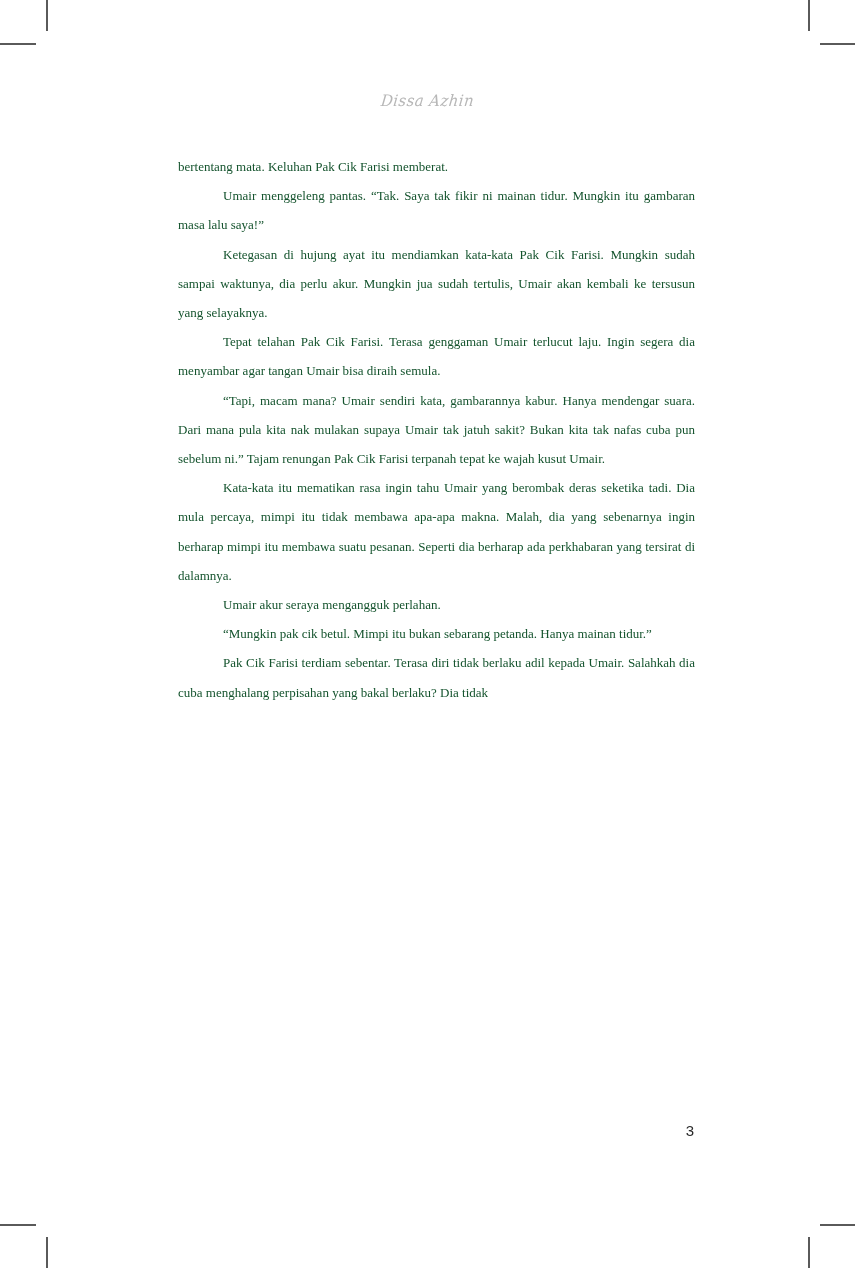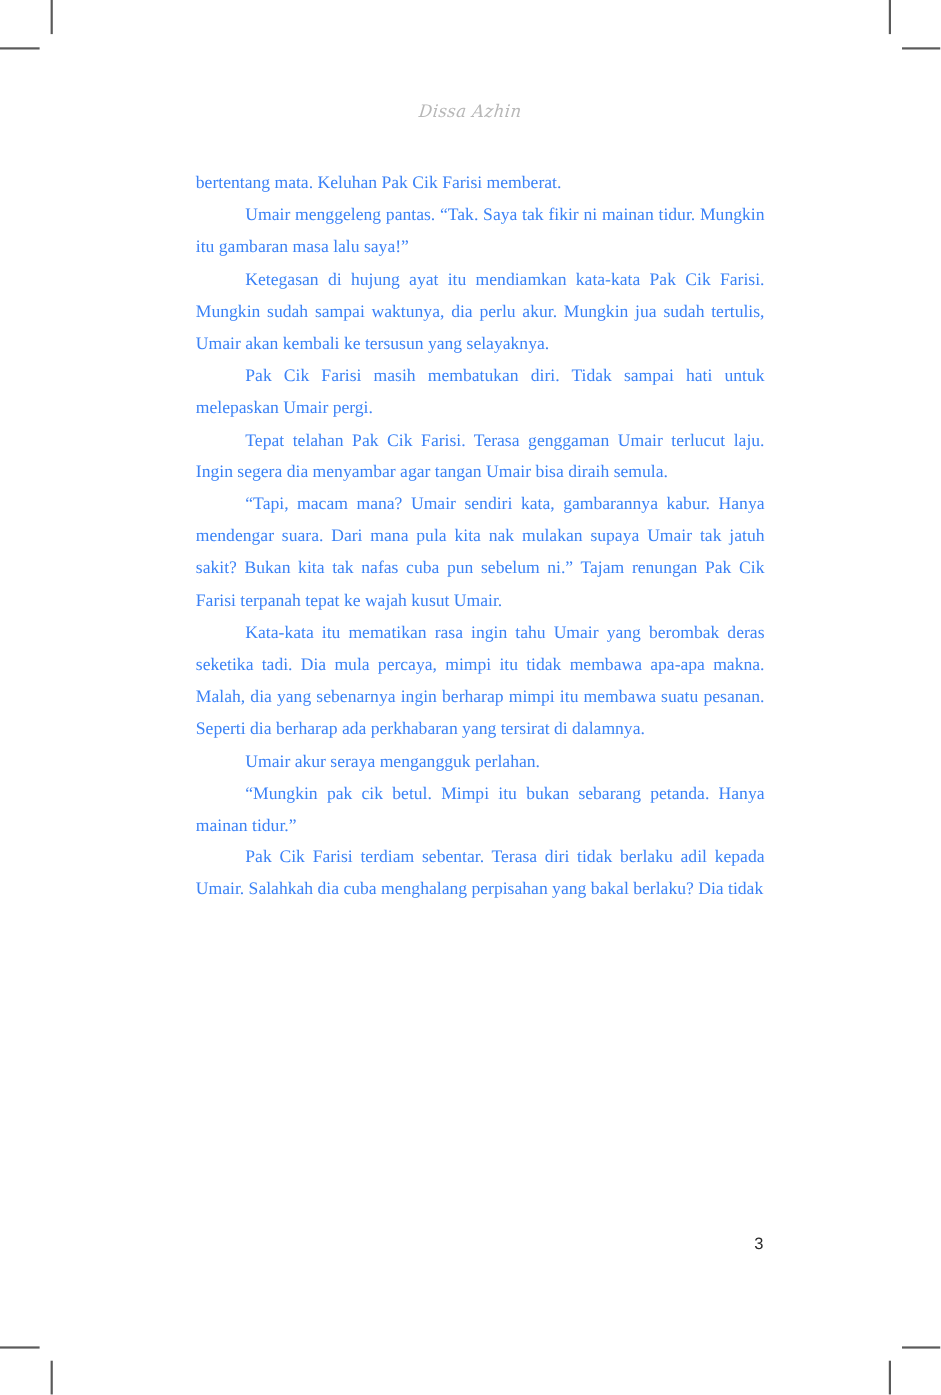--- a/index.html
+++ b/index.html
@@ -60,23 +60,23 @@
   
   .textblock {
     position: absolute;
     left: 178px;
     top: 152px;
     width: 517px;
   }
 
   .para {
     margin: 0;
-    font-size: 16px;
+    font-size: 13px;
     line-height: 29.2px;
-    color: #3b82f6;
+    color: #14532d;
     text-align: justify;
     text-justify: inter-word;
     text-indent: 45px;
     hyphens: manual;
     -webkit-hyphens: manual;
   }
 
   .para.no-indent { text-indent: 0; }
 
   
@@ -104,21 +104,20 @@
   <div class="crop h crop-br-h"></div>
 
   <div class="running-head">
     <span class="signature">Dissa Azhin</span>
   </div>
 
   <div class="textblock">
     <p class="para no-indent">bertentang mata. Keluhan Pak Cik Farisi memberat.</p>
     <p class="para">Umair menggeleng pantas. “Tak. Saya tak fikir ni mainan tidur. Mungkin itu gambaran masa lalu saya!”</p>
     <p class="para">Ketegasan di hujung ayat itu mendiamkan kata-kata Pak Cik Farisi. Mungkin sudah sampai waktunya, dia perlu akur. Mungkin jua sudah tertulis, Umair akan kembali ke tersusun yang selayaknya.</p>
-    <p class="para">Pak Cik Farisi masih membatukan diri. Tidak sampai hati untuk melepaskan Umair pergi.</p>
     <p class="para">Tepat telahan Pak Cik Farisi. Terasa genggaman Umair terlucut laju. Ingin segera dia menyambar agar tangan Umair bisa diraih semula.</p>
     <p class="para">“Tapi, macam mana? Umair sendiri kata, gambarannya kabur. Hanya mendengar suara. Dari mana pula kita nak mulakan supaya Umair tak jatuh sakit? Bukan kita tak nafas cuba pun sebelum ni.” Tajam renungan Pak Cik Farisi terpanah tepat ke wajah kusut Umair.</p>
     <p class="para">Kata-kata itu mematikan rasa ingin tahu Umair yang berombak deras seketika tadi. Dia mula percaya, mimpi itu tidak membawa apa-apa makna. Malah, dia yang sebenarnya ingin berharap mimpi itu membawa suatu pesanan. Seperti dia berharap ada perkhabaran yang tersirat di dalamnya.</p>
     <p class="para">Umair akur seraya mengangguk perlahan.</p>
     <p class="para">“Mungkin pak cik betul. Mimpi itu bukan sebarang petanda. Hanya mainan tidur.”</p>
     <p class="para">Pak Cik Farisi terdiam sebentar. Terasa diri tidak berlaku adil kepada Umair. Salahkah dia cuba menghalang perpisahan yang bakal berlaku? Dia tidak</p>
   </div>
 
   <div class="folio">3</div>
 

